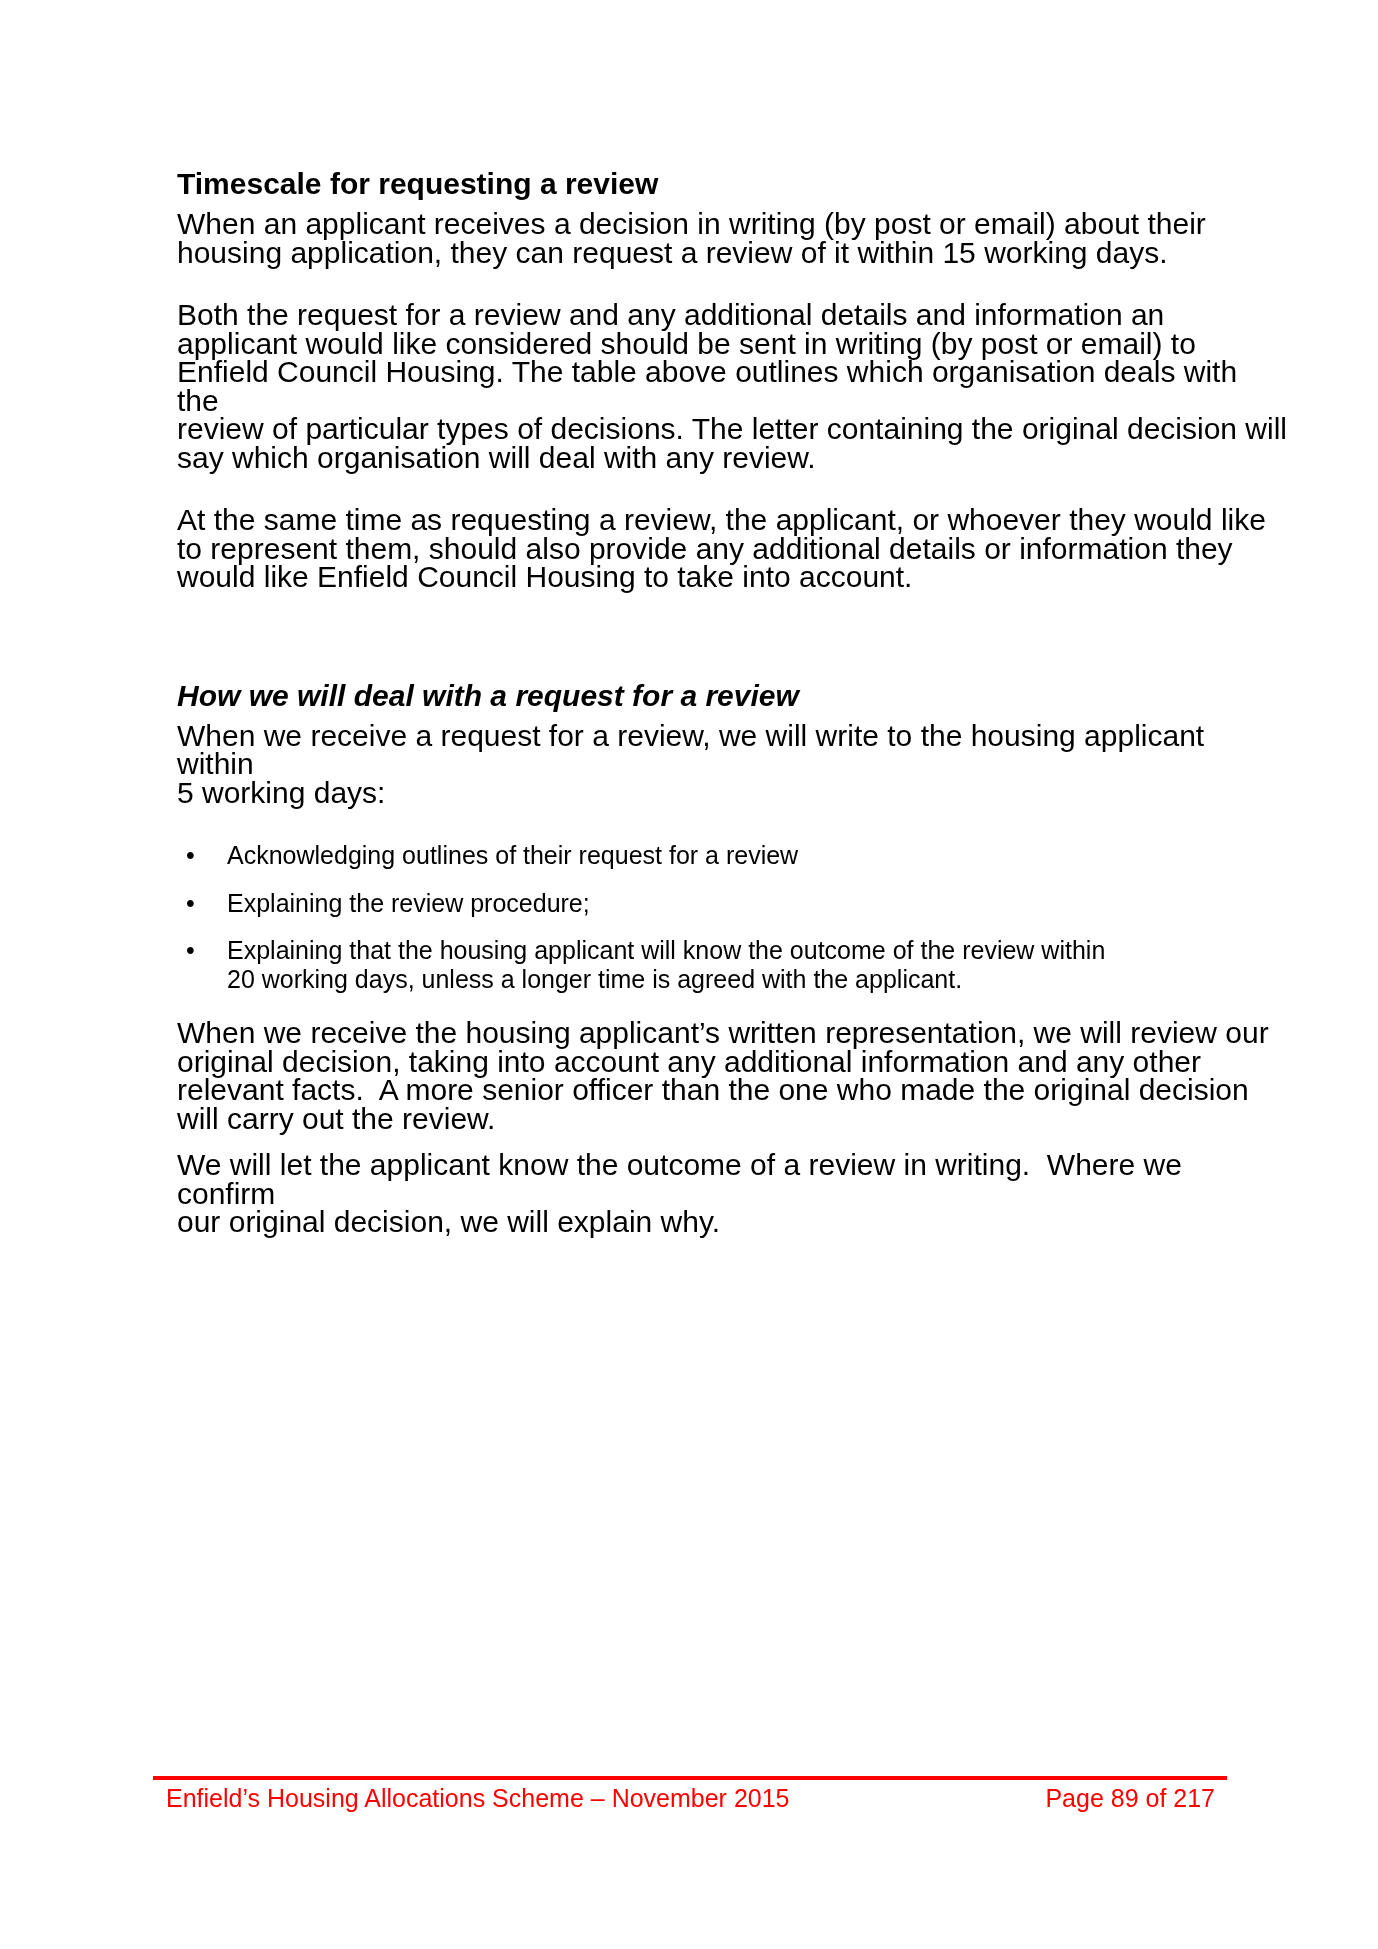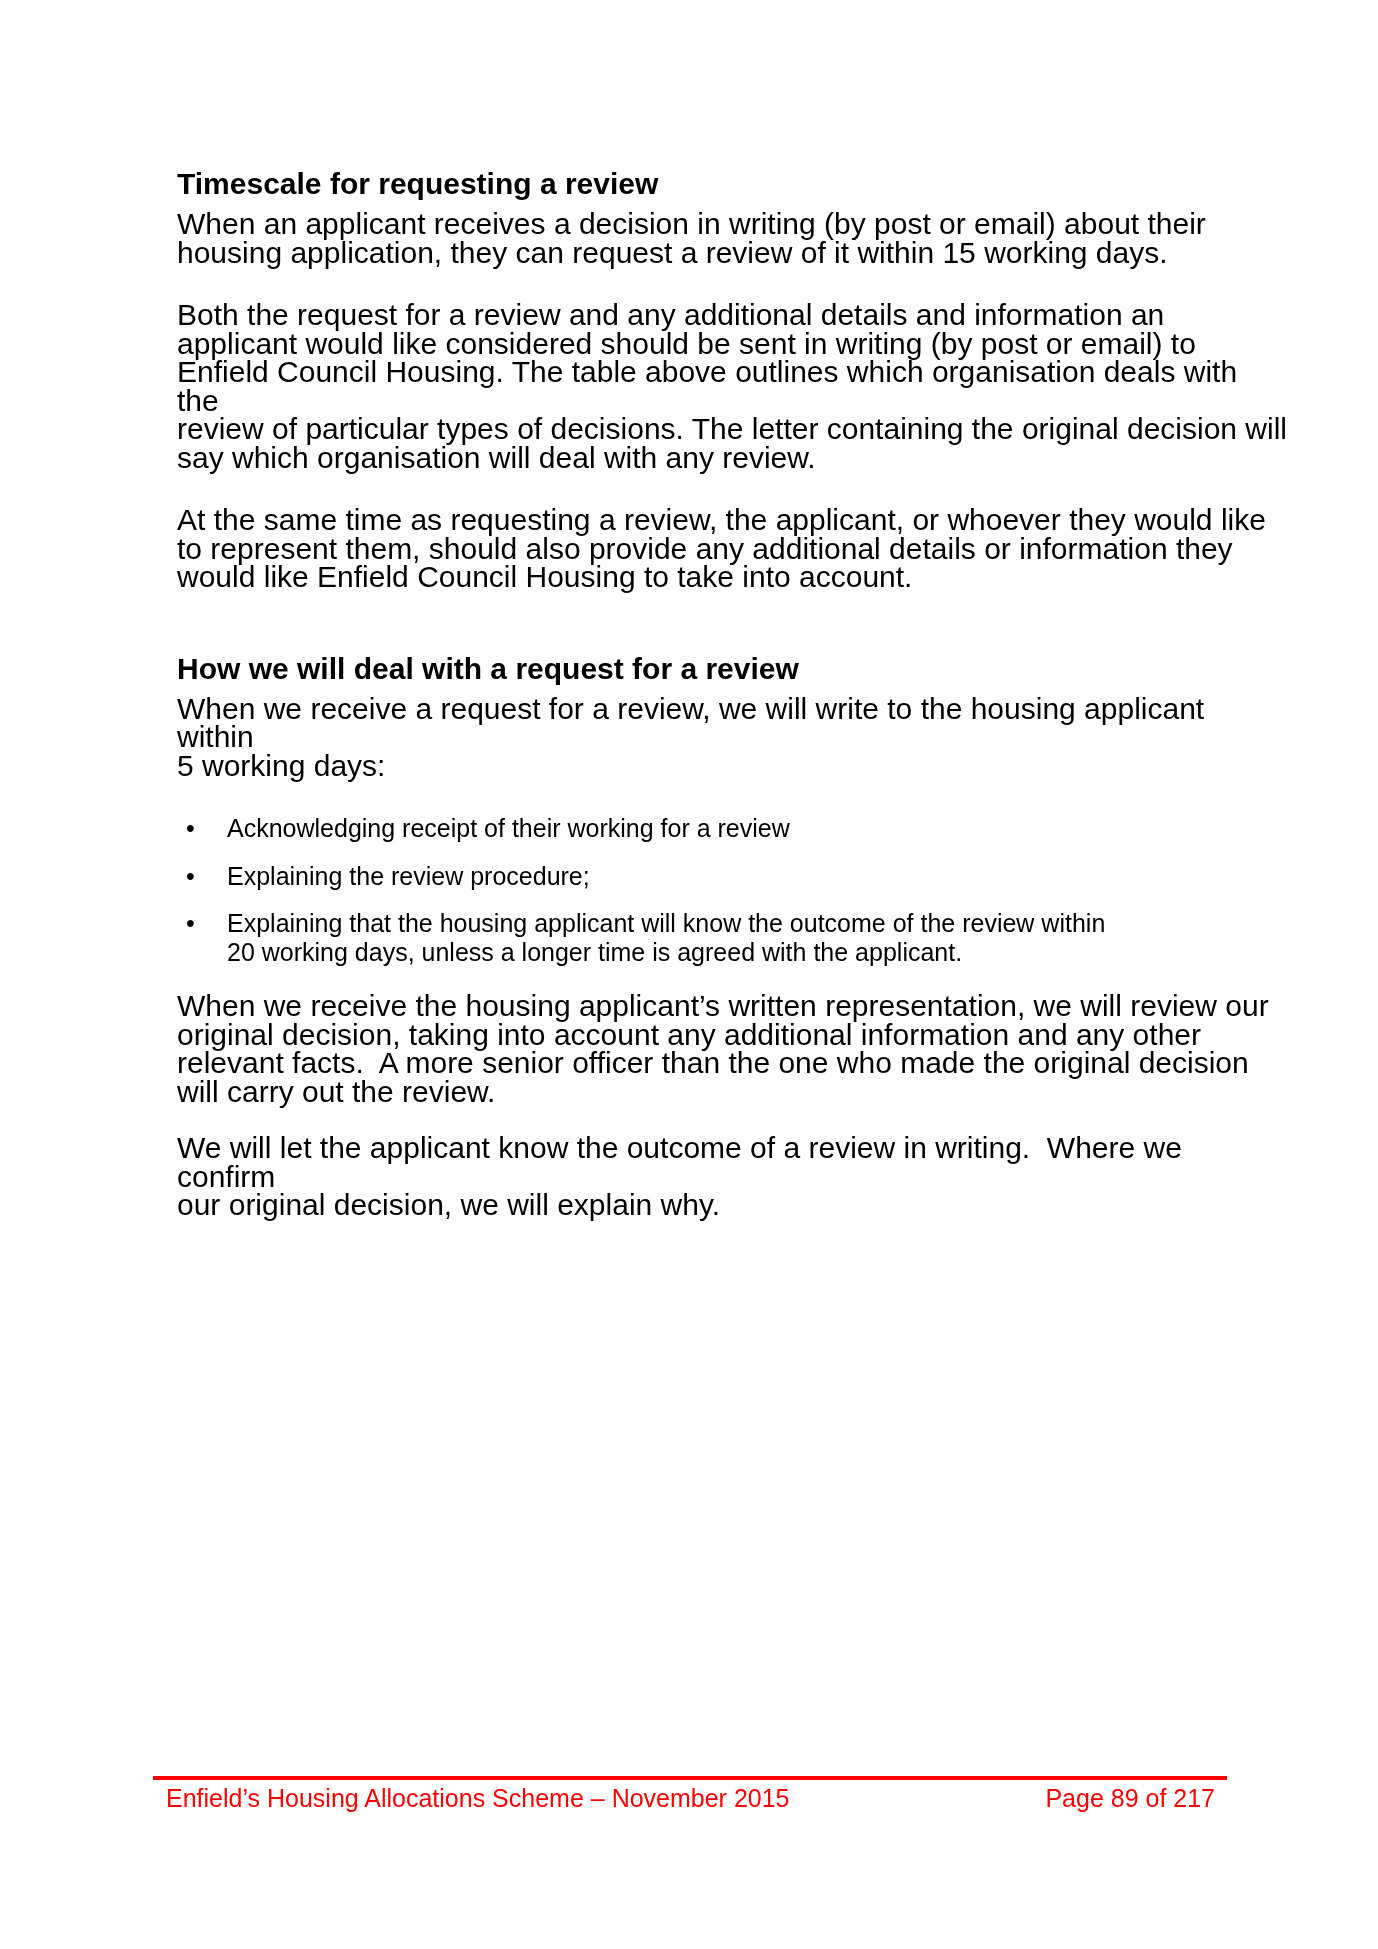--- a/index.html
+++ b/index.html
@@ -20,29 +20,30 @@
     width: 1110px;
   }
   h2.section-heading {
     font-size: 30px;
     line-height: 36px;
     font-weight: bold;
     margin: 0 0 8px 0;
     white-space: pre-wrap;
   }
   .section-how h2.section-heading {
-    margin-top: 59px;
+    margin-top: 86px;
+    font-style: italic;
   }
   .para {
     font-size: 30px;
     line-height: 28.5px;
     margin: 0 0 34px 0;
     white-space: pre-wrap;
   }
-  .para.tight { margin-bottom: 28px; }
+  .para.tight { margin-bottom: 18px; }
   .para.last { margin-bottom: 16px; }
   ul.bullets {
     list-style: none;
     margin: 34px 0 26px 0;
     padding: 0;
   }
   li.bullet-item {
     display: flex;
     font-size: 25px;
     line-height: 28.5px;
@@ -94,21 +95,21 @@
     </section>
 
     <section class="section-how">
       <h2 class="section-heading">How we will deal with a request for a review</h2>
       <p class="para">When we receive a request for a review, we will write to the housing applicant within
 5 working days:</p>
 
       <ul class="bullets">
         <li class="bullet-item">
           <span class="dot">•</span>
-          <span class="bullet-text">Acknowledging receipt of their working for a review</span>
+          <span class="bullet-text">Acknowledging outlines of their request for a review</span>
         </li>
         <li class="bullet-item">
           <span class="dot">•</span>
           <span class="bullet-text">Explaining the review procedure;</span>
         </li>
         <li class="bullet-item">
           <span class="dot">•</span>
           <span class="bullet-text">Explaining that the housing applicant will know the outcome of the review within
 20 working days, unless a longer time is agreed with the applicant.</span>
         </li>

